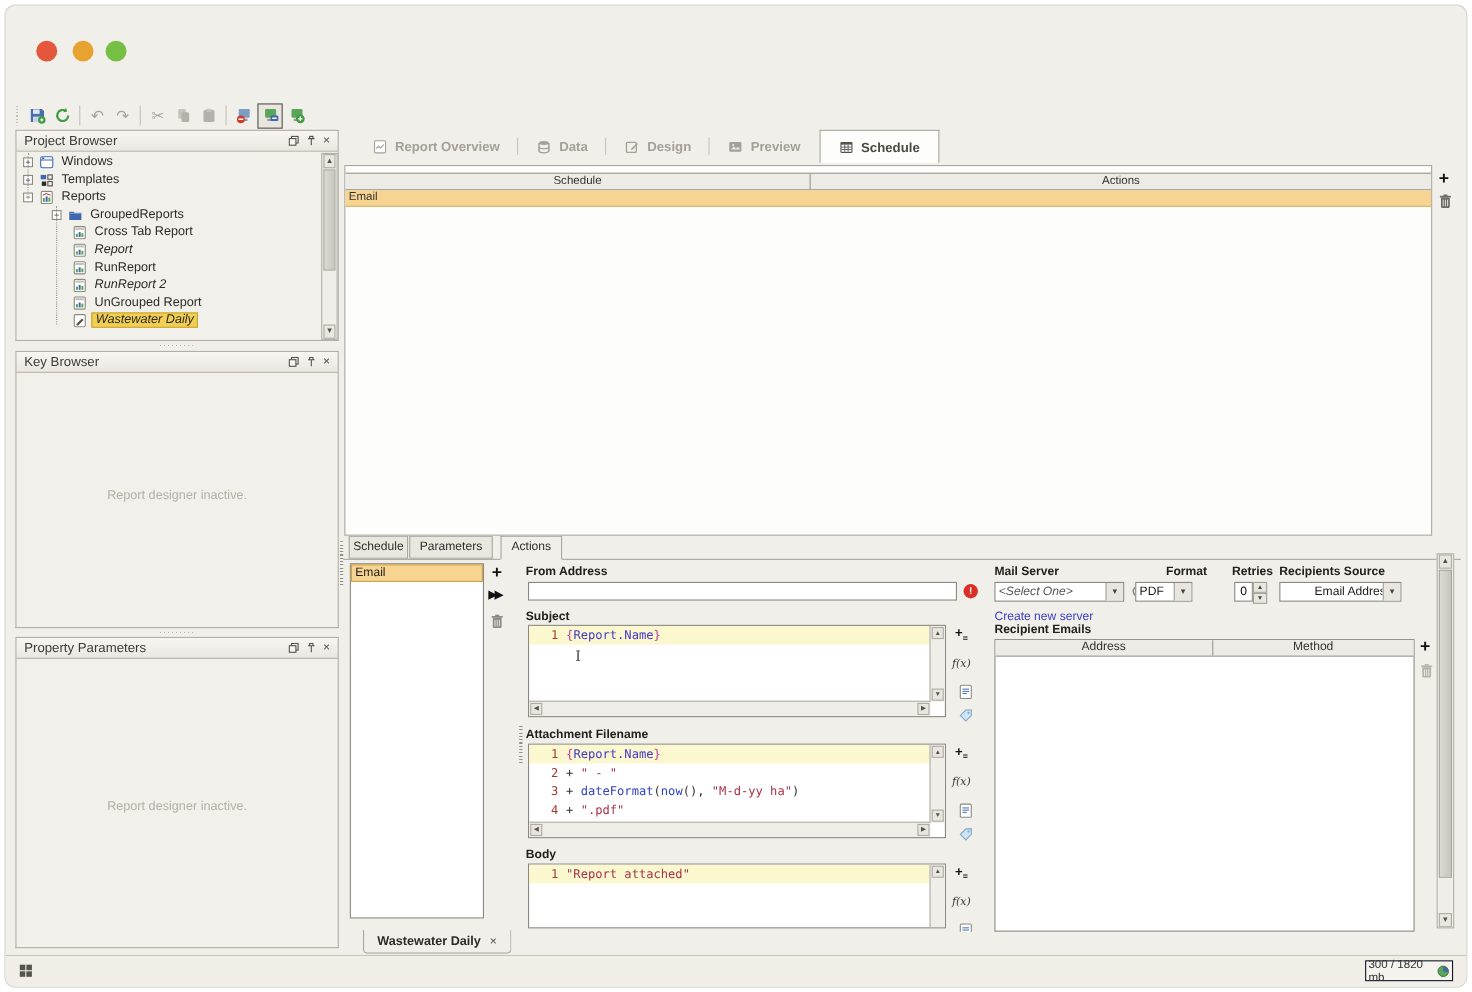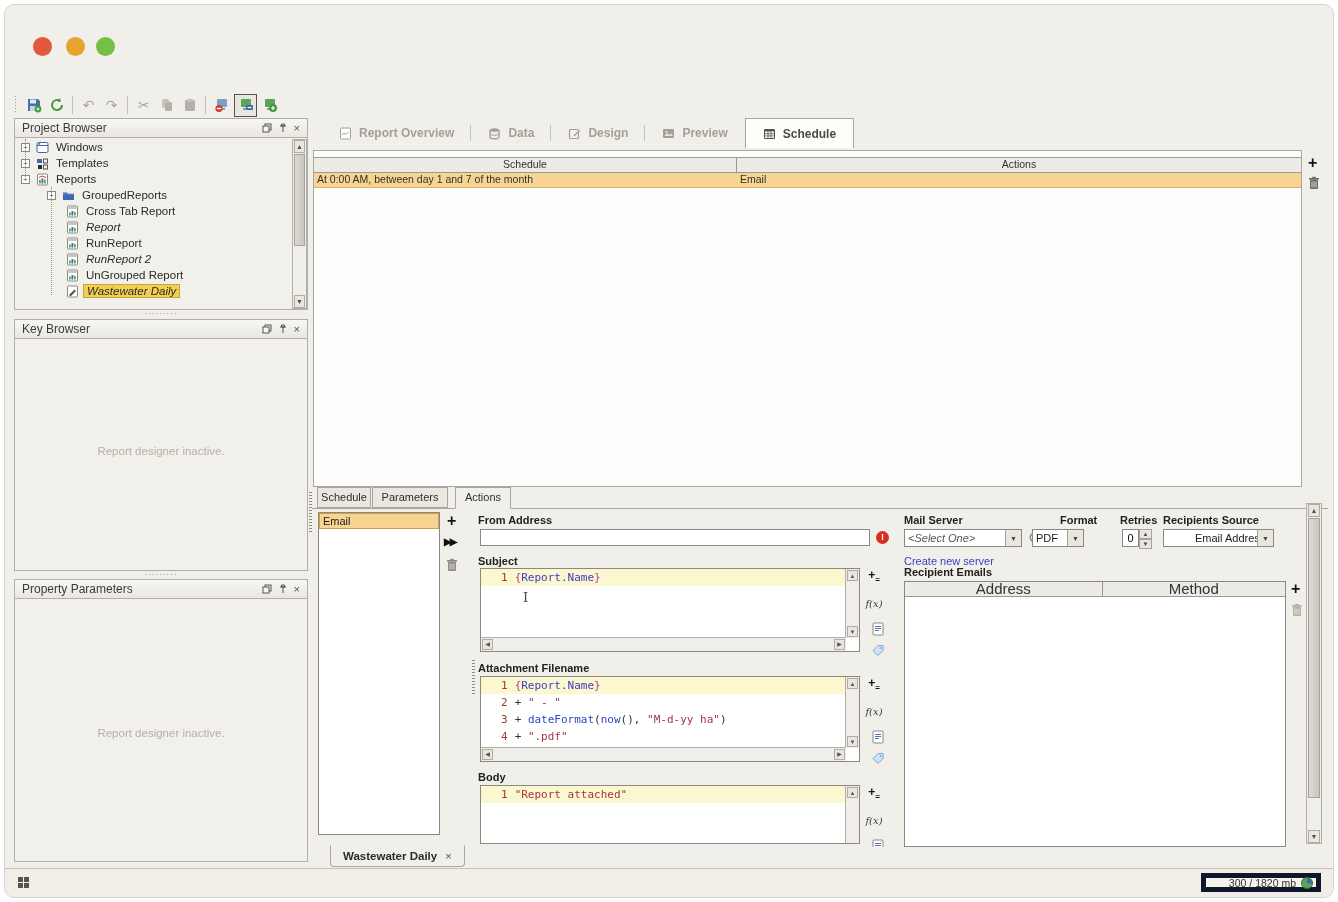--- a/index.html
+++ b/index.html
@@ -92,25 +92,25 @@
   .hsb{position:absolute;left:0;right:13px;bottom:0;height:13px;background:#f0eee8;border-top:1px solid #b1afa7;}
   .esb{position:absolute;background:#e8e6df;border:1px solid #aeaca4;box-sizing:border-box;font-size:6px;color:#55534c;text-align:center;}
   .sideicons{position:absolute;width:20px;}
   .si{position:absolute;left:0;width:20px;text-align:center;}
   .plus-eq{font-size:12px;font-weight:bold;color:#111;}
   .plus-eq sub{font-size:8px;}
   .fx{font-size:10px;font-style:italic;color:#3c3b36;font-family:"DejaVu Serif",serif;}
   
   .rtable{position:absolute;background:#fff;border:1px solid #8a8880;box-sizing:border-box;}
   .rhead{display:flex;height:14px;background:#edebe5;border-bottom:1px solid #9a988f;}
-  .rhc{font-size:15px;color:#33322e;text-align:center;line-height:13px;box-sizing:border-box;}
+  .rhc{font-size:11px;color:#33322e;text-align:center;line-height:13px;box-sizing:border-box;}
   
   .doctab{position:absolute;left:330px;top:845px;height:22px;display:flex;align-items:center;gap:8px;padding:0 12px;background:#f1efe9;border:1px solid #a8a69e;border-top:1px solid #f1efe9;border-radius:0 0 4px 4px;box-sizing:border-box;font-size:11.5px;font-weight:bold;color:#2c2b27;}
   .statusbar{position:absolute;left:5px;right:5px;top:868px;height:28px;border-top:1px solid #c3c1b9;background:#f0eee7;border-radius:0 0 9px 9px;}
-  .memcell{position:absolute;right:12px;top:4px;width:120px;height:19px;border:5px solid #0f172a;background:#f5f3ed;display:flex;align-items:center;justify-content:flex-end;gap:4px;padding:0 2px;box-sizing:border-box;margin-left:36px;}
+  .memcell{position:absolute;right:12px;top:4px;width:80px;height:19px;border:1px solid #0f172a;background:#f5f3ed;display:flex;align-items:center;justify-content:flex-end;gap:4px;padding:0 2px;box-sizing:border-box;margin-left:36px;}
   .memtext{font-size:10.5px;color:#33322e;}
   .gridicon{display:grid;grid-template-columns:5px 5px;grid-template-rows:5px 5px;gap:1px;}
   .gridicon span{background:#55534c;}
   .cursorI{position:absolute;font-family:"DejaVu Serif",serif;font-size:13px;color:#4a4945;}
   .errico{position:absolute;width:13px;height:13px;border-radius:50%;background:#d93025;color:#fff;font-size:9px;font-weight:bold;text-align:center;line-height:13px;}
   svg{display:block;}
 </style>
 </head>
 <body>
 
@@ -397,21 +397,20 @@
     </div>
   </div>
 
   <div class="schedarea">
     <div class="schedtable">
       <div class="shead">
         <div class="shc shc1">Schedule</div>
         <div class="shc shc2">Actions</div>
       </div>
       <div class="srow">
-        <div class="src" style="width:423px;">At 0:00 AM, between day 1 and 7 of the month</div>
         <div class="src" style="flex:1;">Email</div>
       </div>
     </div>
   </div>
   <div class="ibtn" style="left:1308px;top:155px;font-size:16px;">+</div>
   <svg class="abs" style="left:1308px;top:176px;" width="12" height="14" viewBox="0 0 12 14">
       <rect x="2" y="3.5" width="8" height="9.5" rx="1" fill="#6e6c66"></rect>
       <rect x="1" y="2" width="10" height="1.6" fill="#6e6c66"></rect>
       <rect x="4.2" y="0.8" width="3.6" height="1.4" fill="#6e6c66"></rect>
       <path d="M4 5.5v6M6 5.5v6M8 5.5v6" stroke="#f1efe9" stroke-width="0.8"></path>

